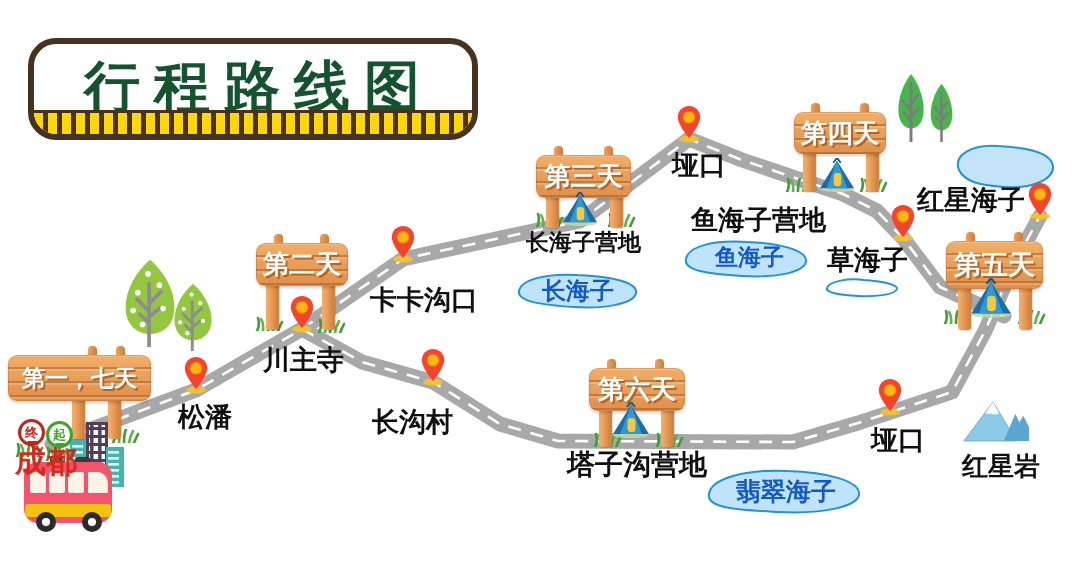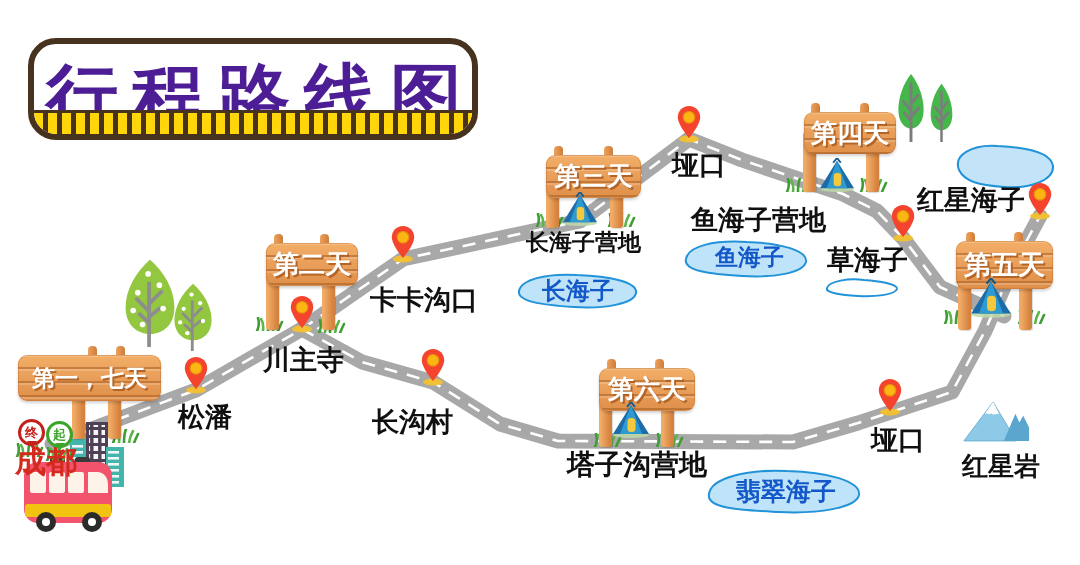--- a/index.html
+++ b/index.html
@@ -6,37 +6,37 @@
   html,body { background:#fff; }
   .stage {
     position: relative; width: 1080px; height: 565px;
     background: #fff; overflow: hidden;
     font-family: "Liberation Sans", "DejaVu Sans", sans-serif;
   }
   svg.bg { position:absolute; left:0; top:0; z-index:0; }
   
   .banner { position:absolute; left:28px; top:38px; width:450px; height:102px;
     background:#fff; border:6px solid #46321f; border-radius:28px; overflow:hidden; z-index:6; }
-  .banner-title { position:absolute; width:100%; top:6px; text-align:left;
-    font-size:72px; font-weight:bold; color:#4c1d95; letter-spacing:14px; text-indent:12px; white-space:nowrap; }
+  .banner-title { position:absolute; width:100%; top:6px; text-align:center;
+    font-size:56px; font-weight:bold; color:#14532d; letter-spacing:14px; text-indent:12px; white-space:nowrap; }
   .banner-band { position:absolute; left:0; right:0; bottom:0; height:24px;
     background:repeating-linear-gradient(90deg,#ffd60a 0 9px,#46321f 9px 14px);
     border-top:3px solid #46321f; }
   
   .sign { position:absolute; z-index:2; }
   .post { position:absolute; width:13px; border-radius:3px;
     background:linear-gradient(90deg,#f0ab66 15%,#d5823e 85%); box-shadow:1px 1px 1px rgba(0,0,0,.15); }
   .knob { position:absolute; width:9px; height:12px; top:-9px; border-radius:4px 4px 1px 1px;
     background:linear-gradient(90deg,#eda15c,#cf7d39); }
   .plank { position:relative; display:flex; align-items:center; justify-content:center;
     border-radius:9px;
     background:
       repeating-linear-gradient(180deg, rgba(255,255,255,.18) 0 2px, rgba(255,255,255,0) 2px 12px, rgba(166,94,34,.55) 12px 14px),
       linear-gradient(180deg,#f2ae68,#df8f4a);
-    box-shadow:0 2px 3px rgba(0,0,0,.18), inset 0 0 0 1px rgba(180,100,40,.35);margin-left:10px; }
+    box-shadow:0 2px 3px rgba(0,0,0,.18), inset 0 0 0 1px rgba(180,100,40,.35); }
   .plank span { color:#fff; font-weight:bold; white-space:nowrap;
     text-shadow:2px 2px 0 rgba(176,98,38,.95); }
   
   .place-label { position:absolute; z-index:3; color:#101010; font-weight:600;
     white-space:nowrap; line-height:1; }
   .lake-label { position:absolute; z-index:3; color:#1258c8; font-weight:bold;
     white-space:nowrap; line-height:1; }
   .city-label { position:absolute; z-index:3; color:#d42a1e; font-weight:bold;
     white-space:nowrap; line-height:1; }
   

